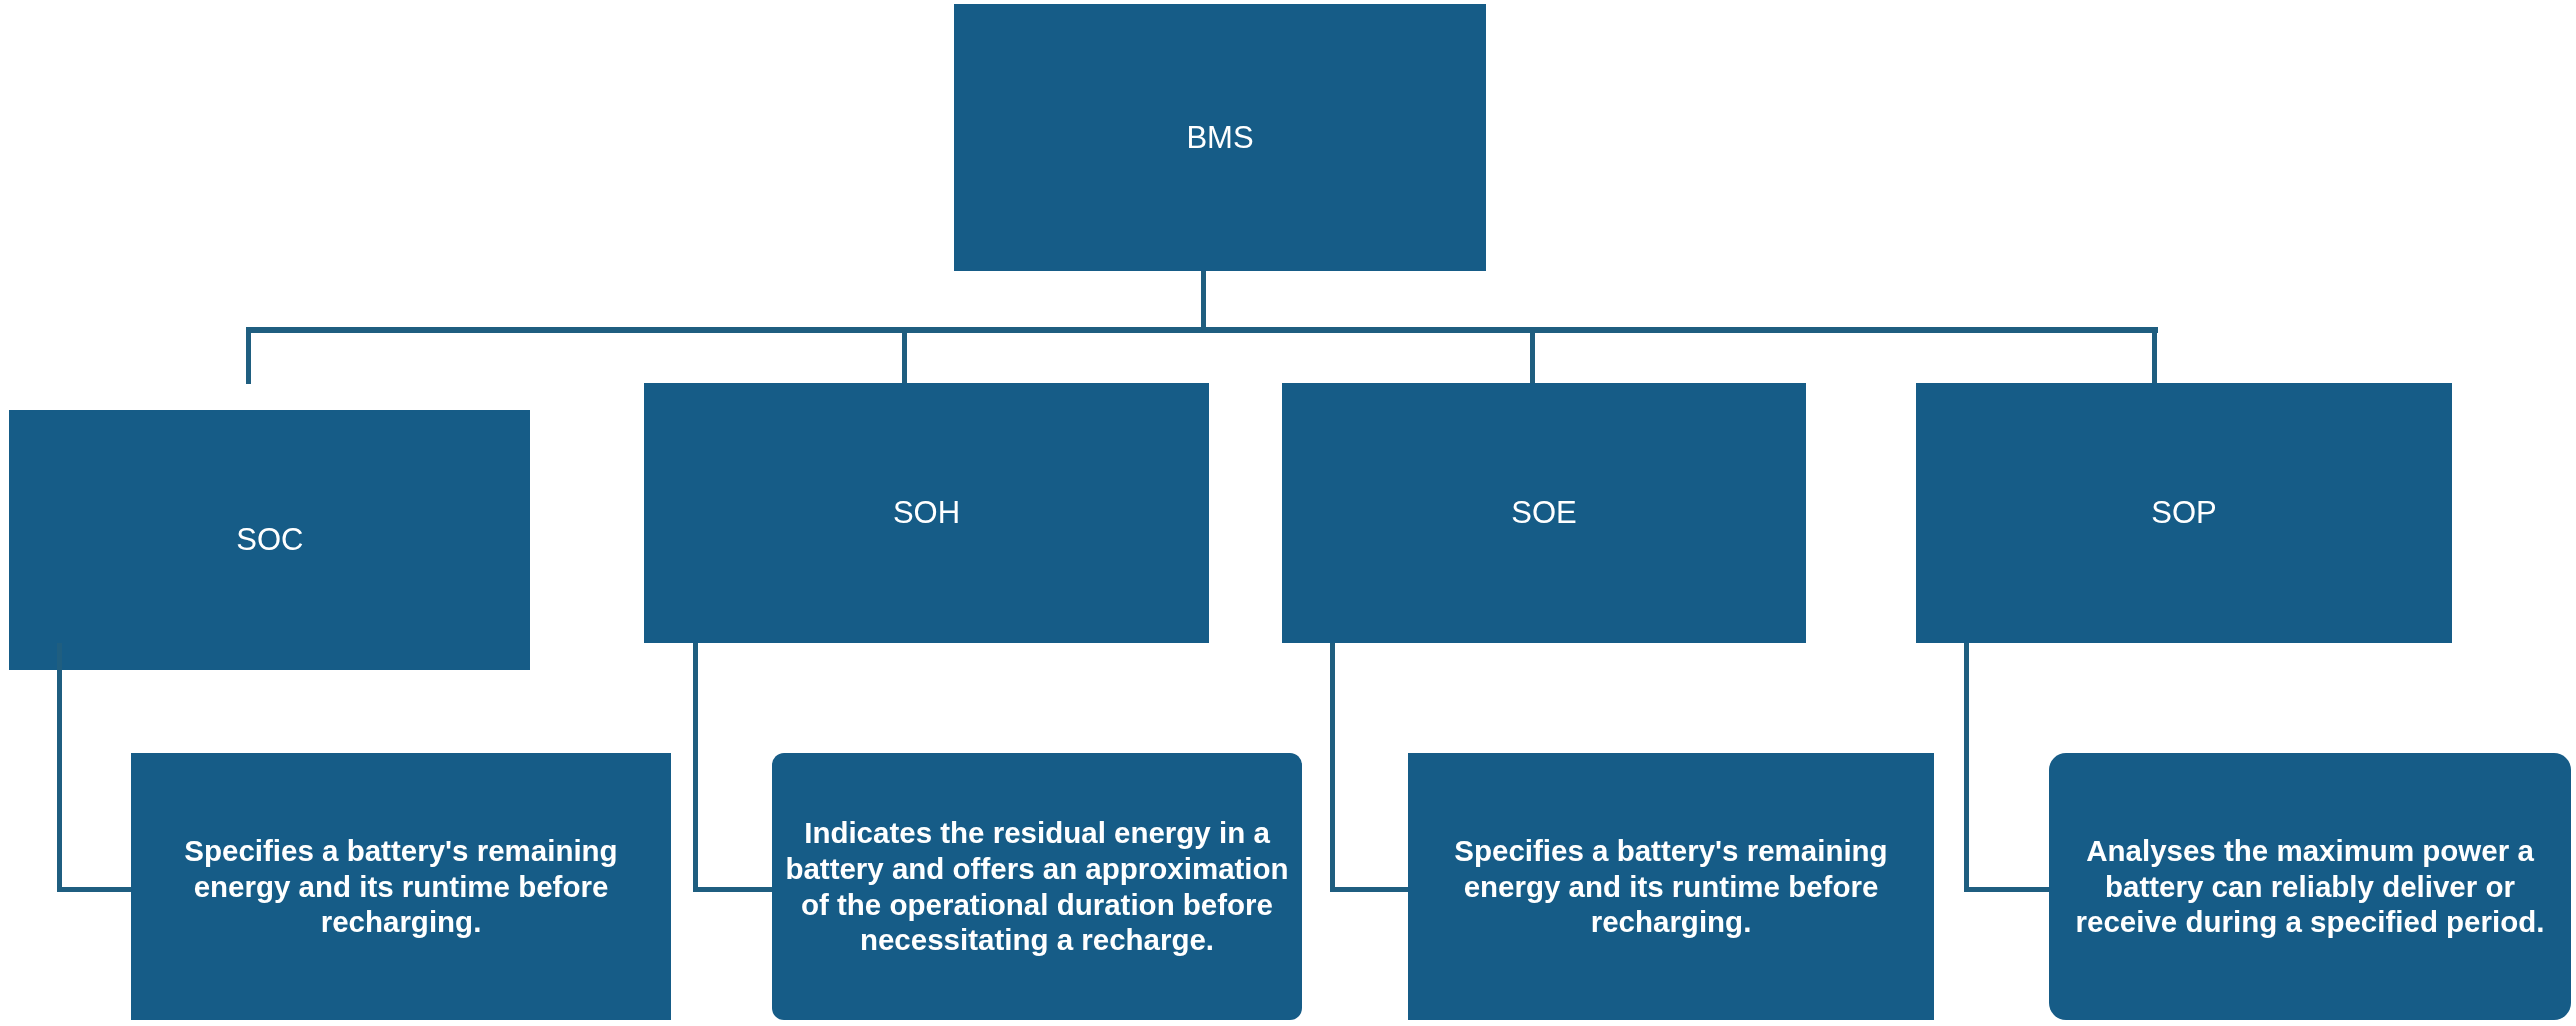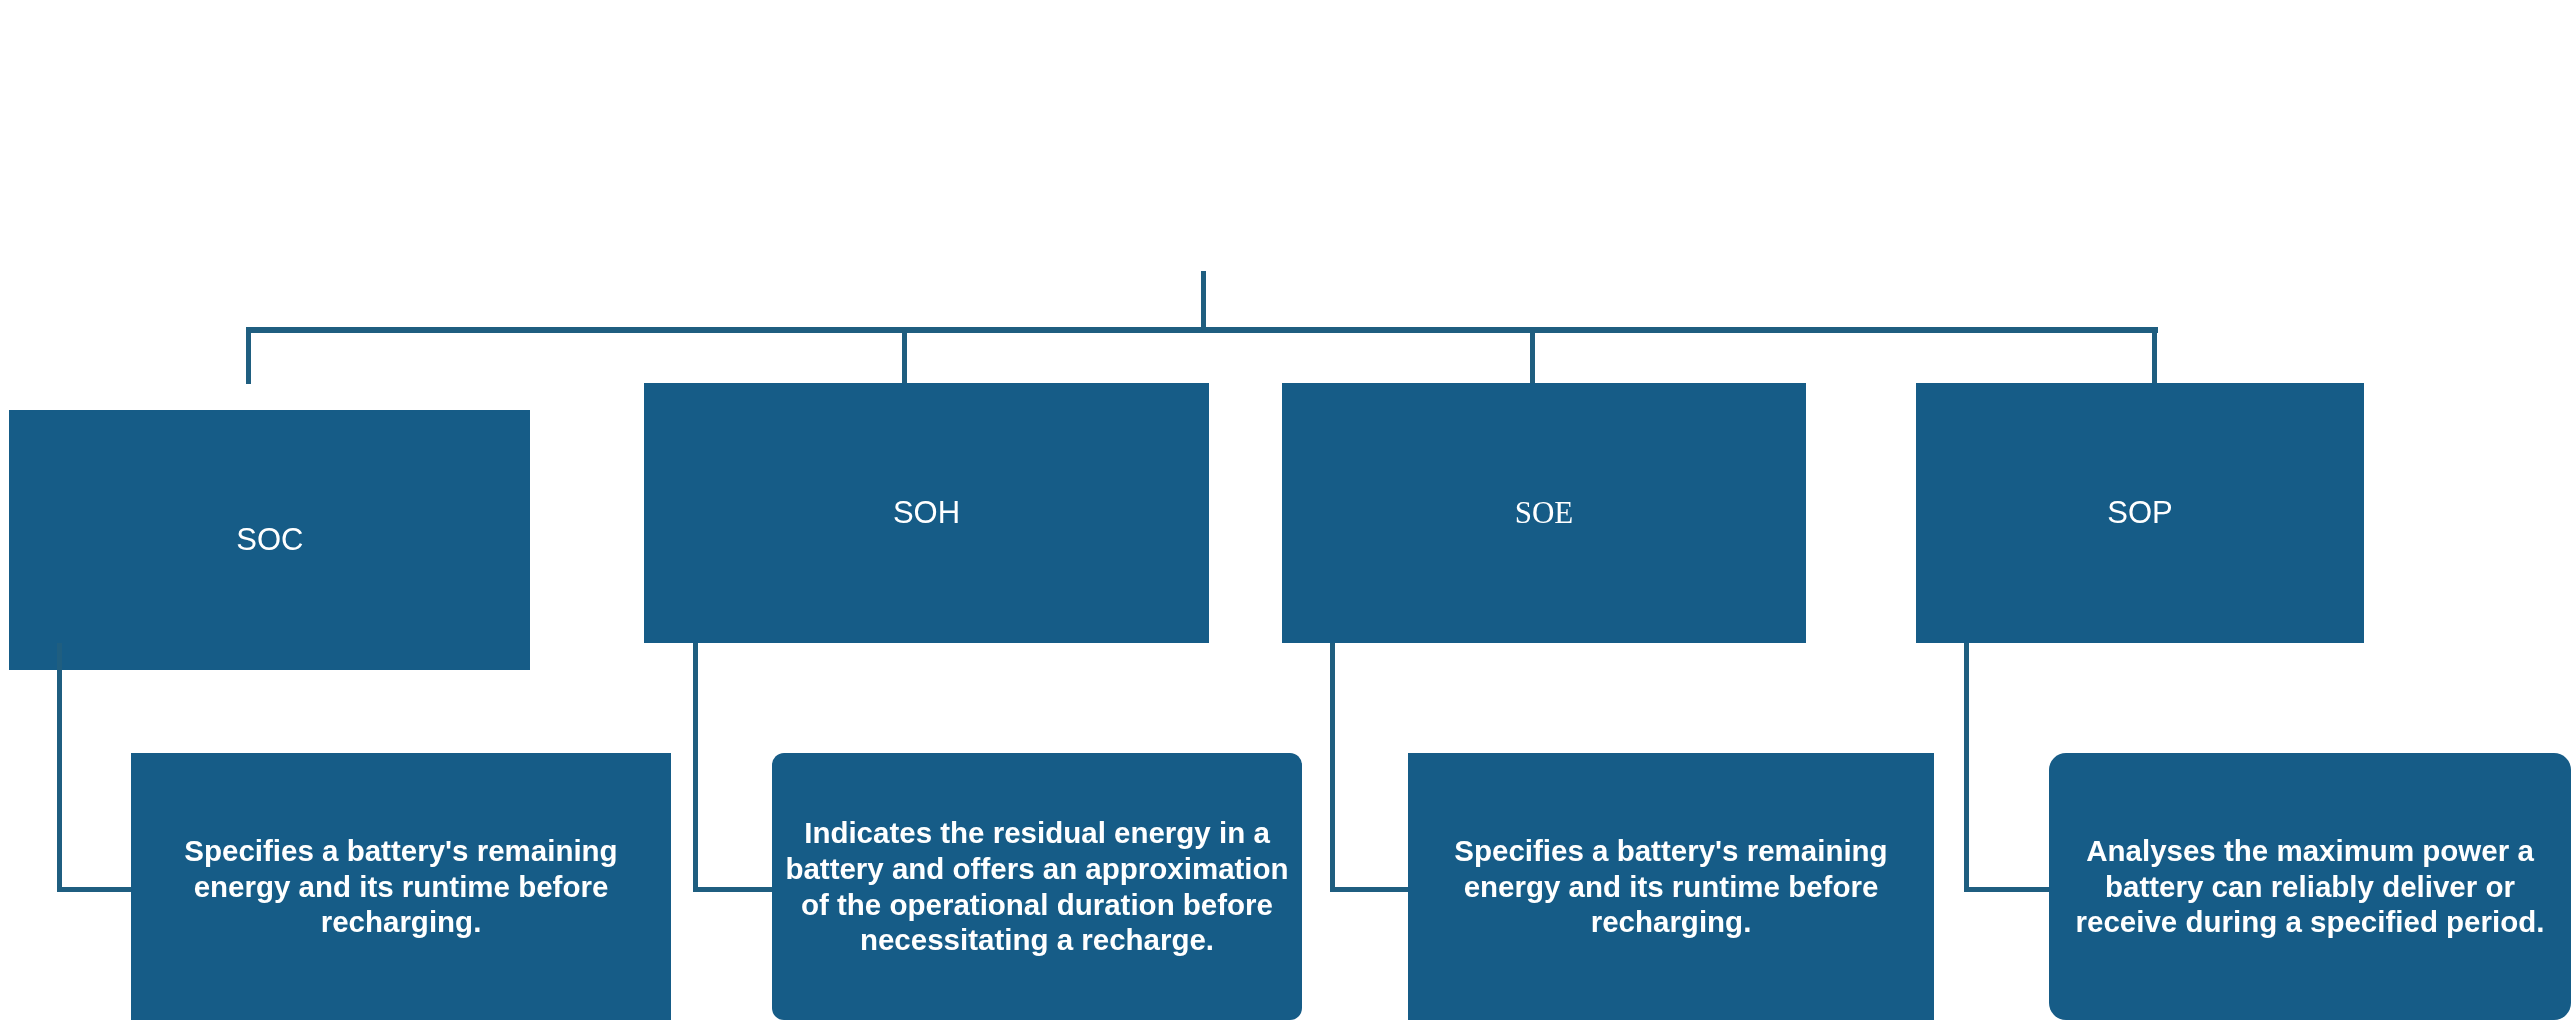--- a/index.html
+++ b/index.html
@@ -36,22 +36,22 @@
     height: 267px;
     font-size: 31px;
   }
   .node-l1 {
     top: 383px;
     height: 260px;
     font-size: 31px;
   }
   .l1-0 { left: 9.4px;   width: 521px; margin-top: 27px; }
   .l1-1 { left: 644px;  width: 565px; }
-  .l1-2 { left: 1282px; width: 524px; font-family: Liberation Serif, serif; }
-  .l1-3 { left: 1916px; width: 448px; }
+  .l1-2 { left: 1282px; width: 524px; }
+  .l1-3 { left: 1916px; width: 536px; }
 
   .node-desc {
     top: 753px;
     height: 267px;
     font-size: 29.5px;
     padding: 0 6.7px;
     font-weight: bold;
   }
   .d-0 { left: 131px;  width: 540px; }
   .d-1 { left: 772px; width: 530px; border-radius: 12px; }
@@ -91,20 +91,23 @@
   .ev-2 { left: 1330px; }
   .eh-2 { left: 1330px; width: 79px; }
   .ev-3 { left: 1964px; }
   .eh-3 { left: 1964px; width: 87px; }
 </style>
 </head>
 <body>
 
 <div id="canvas">
 
+  <div class="node node-root">
+    <span>BMS</span>
+  </div>
 
   <div class="conn vline stem-root"></div>
 
   <div class="conn hline bus"></div>
 
   <div class="conn vline drop-0"></div>
   <div class="conn vline drop-1"></div>
   <div class="conn vline drop-2"></div>
   <div class="conn vline drop-3"></div>
 

